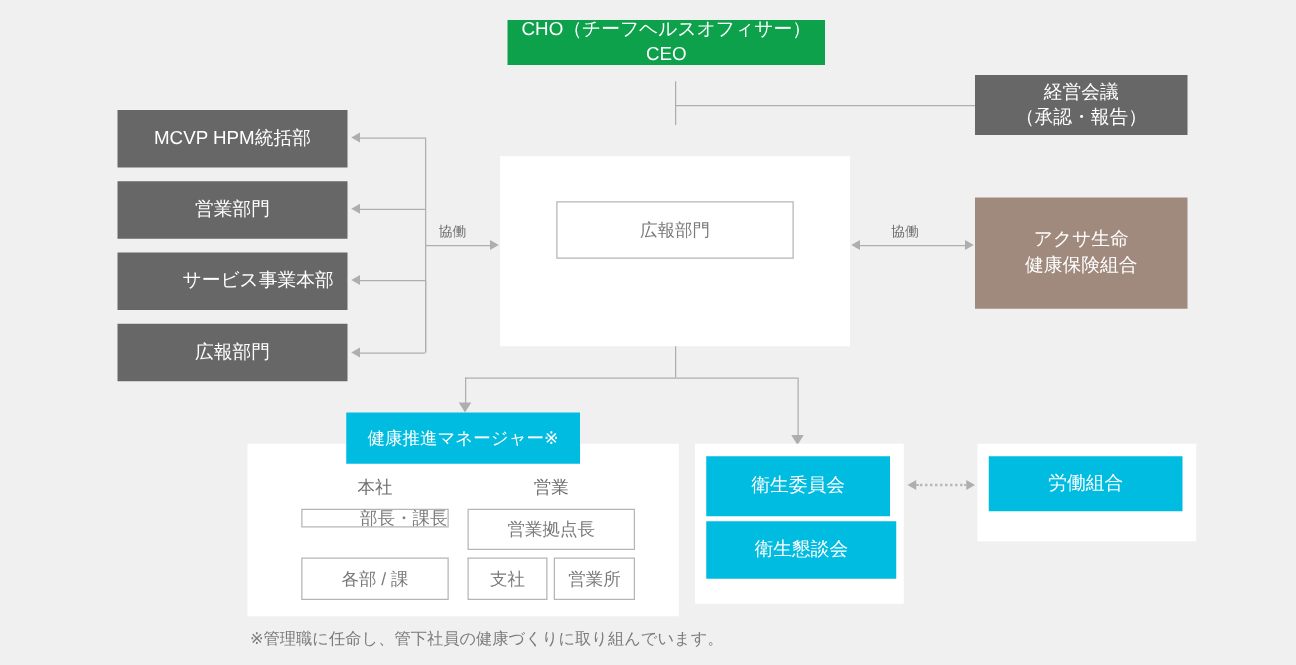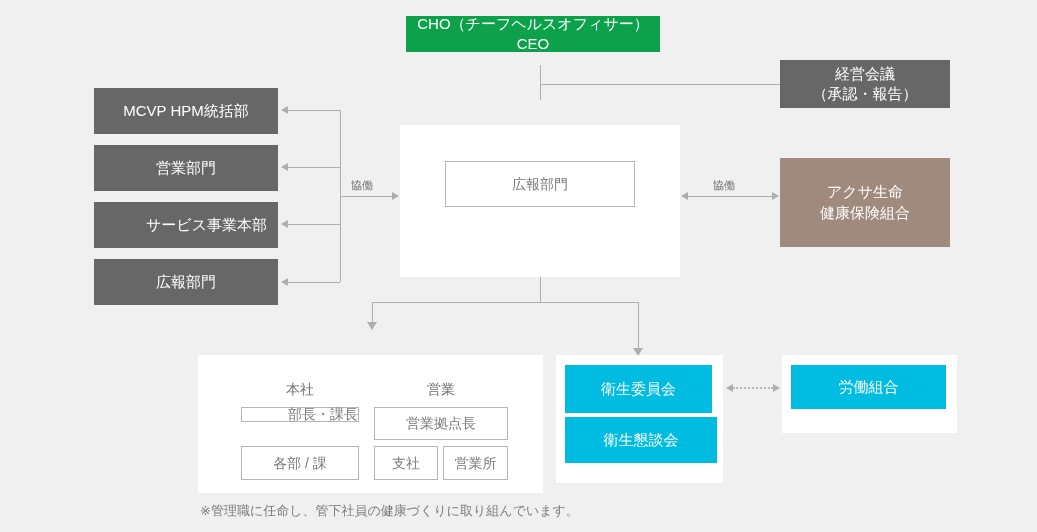--- a/index.html
+++ b/index.html
@@ -190,20 +190,23 @@
   <div class="ln ln-h" style="left:372px; top:302px; width:266px;"></div>
 
   <div class="ln ln-v" style="left:372px; top:302px; height:22px;"></div>
   <div class="arrow arrow-down" style="left:367px; top:322px;"></div>
 
   <div class="ln ln-v" style="left:638px; top:302px; height:48px;"></div>
   <div class="arrow arrow-down" style="left:633px; top:348px;"></div>
 
   <div class="panel-white" style="left:198px; top:355px; width:345px; height:138px;"></div>
 
+  <div class="box box-cyan" style="left:277px; top:330px; width:187px; height:41px; font-size:14px;">
+    <span>健康推進マネージャー※</span>
+  </div>
 
   <div class="col-head" style="left:258px; top:381px; width:84px;">本社</div>
   <div class="col-head" style="left:399px; top:381px; width:84px;">営業</div>
 
   <div class="box box-white-outline" style="left:241px; top:407px; width:118px; height:15px;justify-content:flex-end;">
     <span>部長・課長</span>
   </div>
   <div class="box box-white-outline" style="left:241px; top:446px; width:118px; height:34px;">
     <span>各部 / 課</span>
   </div>

